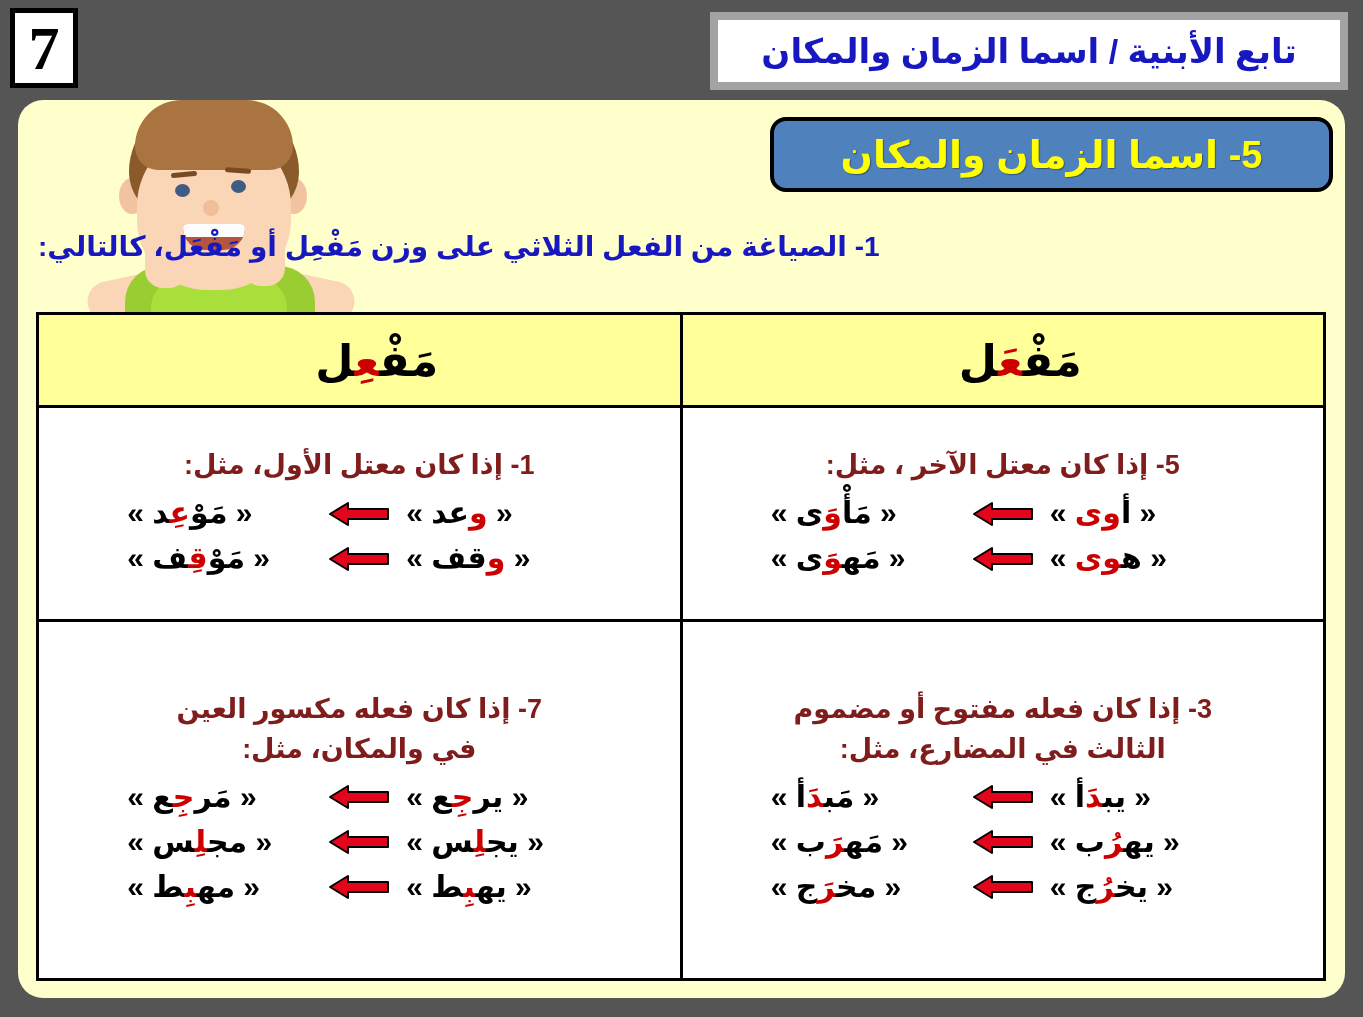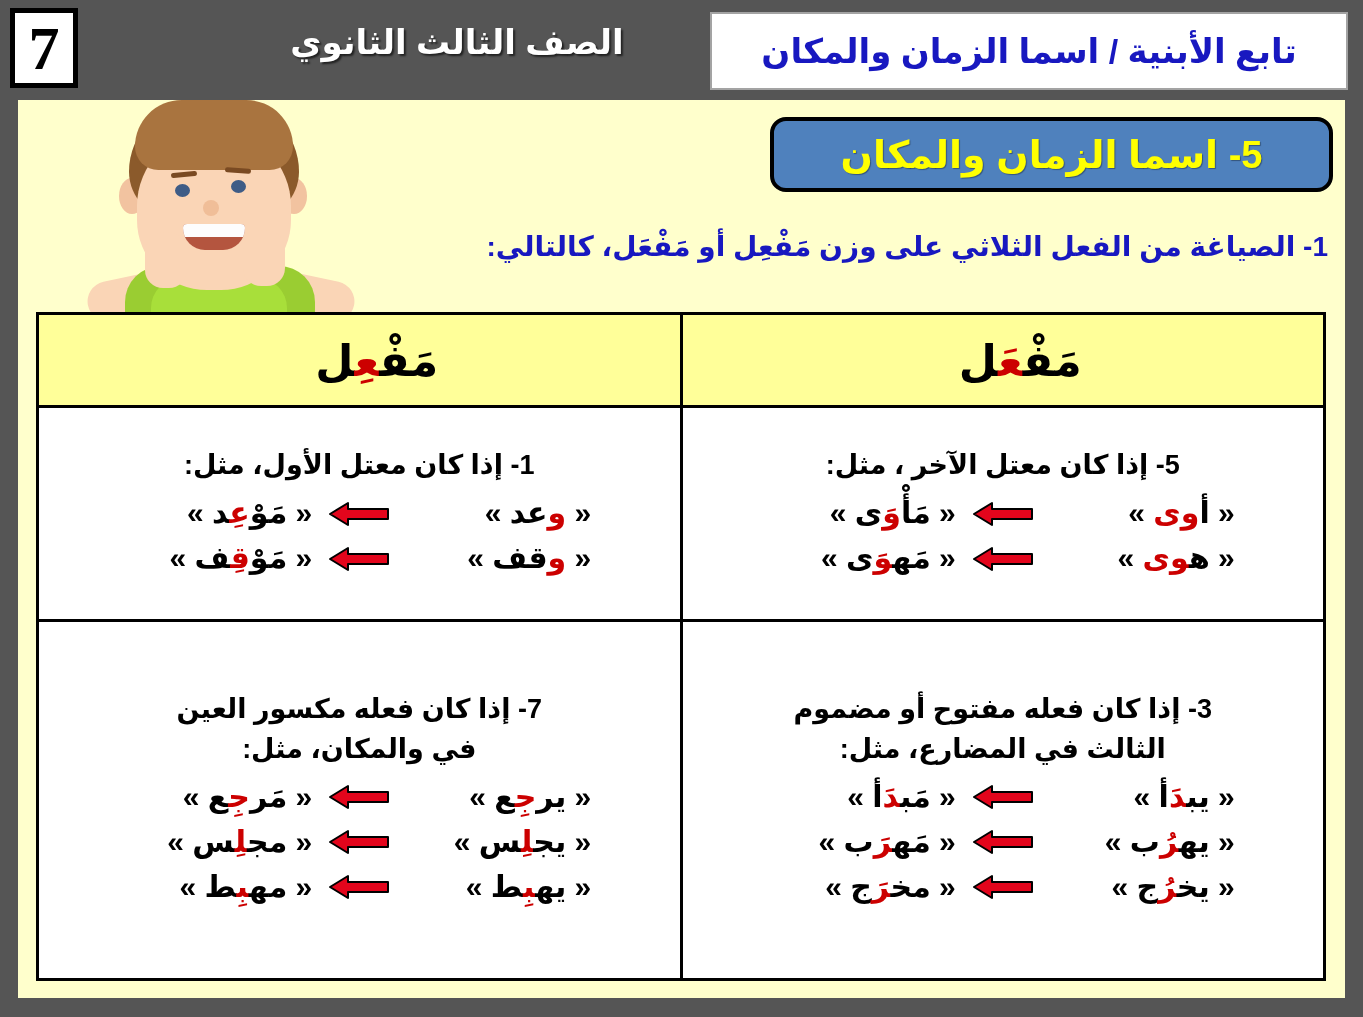--- a/index.html
+++ b/index.html
@@ -63,21 +63,21 @@
     white-space: nowrap;
   }
 
   .header-title-box {
     position: absolute;
     top: 12px;
     left: 710px;
     width: 638px;
     height: 78px;
     background: #ffffff;
-    border: 2px solid #a3a3a3;
+    border: 8px solid #a3a3a3;
     box-sizing: border-box;
     display: flex;
     align-items: center;
     justify-content: center;
   }
   .header-title-box span {
     font-size: 34px;
     font-weight: bold;
     color: #1818C0;
     white-space: nowrap;
@@ -85,20 +85,21 @@
 
   
   .canvas {
     position: absolute;
     top: 100px;
     left: 18px;
     width: 1327px;
     height: 898px;
     background: #FFFFCC;
     box-sizing: border-box;
+    border-radius: 25px;
   }
 
   
   .photo {
     position: absolute;
     top: 0px;
     left: 55px;
     width: 295px;
     height: 212px;
     overflow: hidden;
@@ -164,21 +165,21 @@
     text-shadow: 1px 1px 1px rgba(0,0,0,.35);
     white-space: nowrap;
   }
 
   
   .subtitle {
     position: absolute;
     top: 130px;
     left: 20px;
     width: 1290px;
-    text-align: right;
+    text-align: left;
     font-size: 28px;
     font-weight: bold;
     color: #1818C0;
     white-space: nowrap;
   }
 
   
   .tbl {
     position: absolute;
     top: 212px;
@@ -205,60 +206,59 @@
   }
   .tbl td {
     background: #ffffff;
     padding: 10px 14px 16px 14px;
   }
   .red { color: #CC0000; }
 
   .rule-line {
     font-size: 27px;
     font-weight: bold;
-    color: #000000;
+    color: #7f1d1d;
     text-align: center;
     line-height: 1.45;
     white-space: nowrap;
   }
 
   .example {
     display: flex;
     flex-direction: row;
     align-items: center;
     justify-content: center;
     gap: 16px;
     margin-top: 10px;
     font-size: 30px;
     font-weight: bold;
     color: #000000;
     white-space: nowrap;
   }
-  .example .term { min-width: 185px; text-align: right; }
+  .example .term { min-width: 185px; text-align: left; }
 
   .arrow {
     display: inline-block;
     width: 62px;
     height: 26px;
     flex: 0 0 auto;
   }
 
   .cell-r1 { height: 185px; }
   .cell-r2 { height: 330px; }
 </style>
 </head>
 <body>
 
 <div class="slide">
 
   <div class="topbar">
 
     <div class="page-badge">7</div>
 
-    <div class="grade-label">الصف الثالث الثانوي</div>
 
     <div class="header-title-box">
       <span>تابع الأبنية / اسما الزمان والمكان</span>
     </div>
   </div>
 
   <div class="canvas">
 
     <div class="photo">
       <div class="bg"></div>

